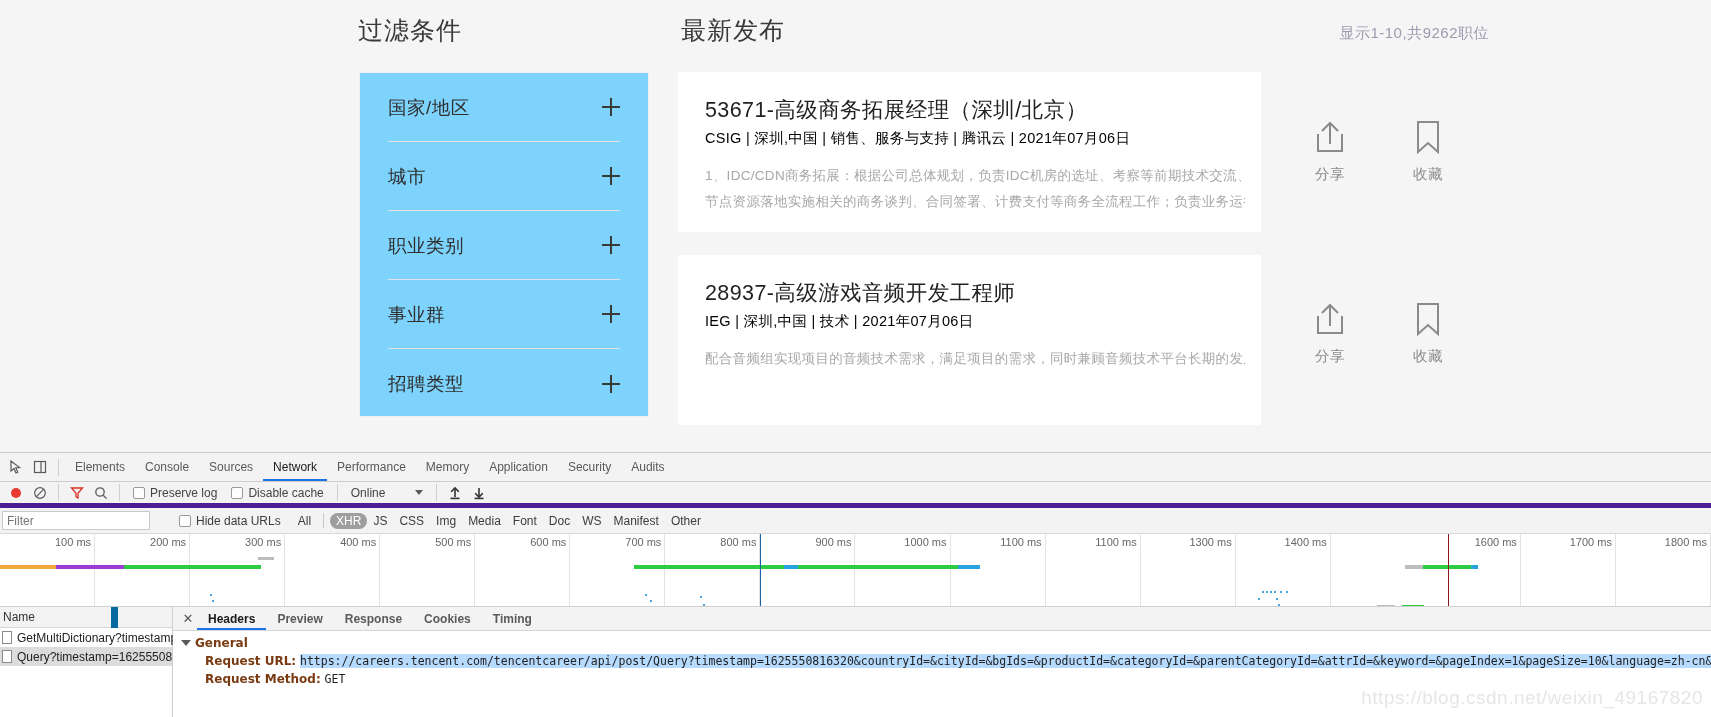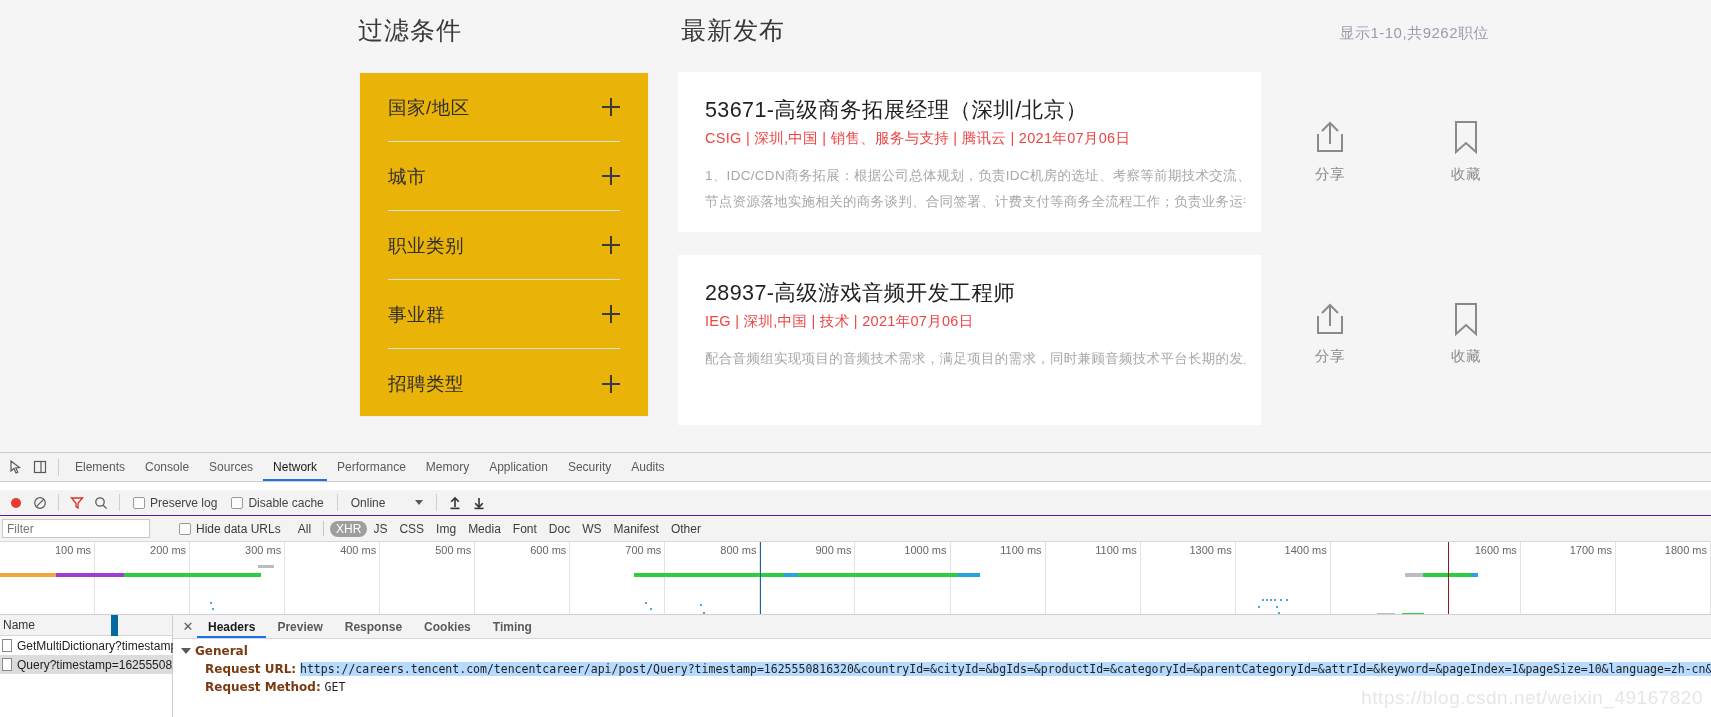--- a/index.html
+++ b/index.html
@@ -12,21 +12,21 @@
 
   
   .site { position: absolute; left: 0; top: 0; width: 1711px; height: 452px; background: #f5f5f5; overflow: hidden; }
   .head-filter { position: absolute; left: 358px; top: 14px; font-size: 25px; color: #3a3a3a; letter-spacing: 1px; }
   .head-latest { position: absolute; left: 681px; top: 14px; font-size: 25px; color: #3a3a3a; letter-spacing: 1px; }
   .head-count  { position: absolute; right: 222px; top: 24px; font-size: 15px; color: #9b9bb0; letter-spacing: .5px; }
 
   
   .filter-panel {
     position: absolute; left: 359px; top: 72px; width: 290px; height: 345px;
-    background: #eab308; border: 1px solid #efefef;
+    background: #7dd3fc; border: 1px solid #efefef;
   }
   .filter-row {
     position: relative; height: 69px; margin: 0 28px;
     display: flex; align-items: center; justify-content: space-between;
     border-bottom: 1px solid #e2e2e2;
   }
   .filter-row:last-child { border-bottom: none; }
   .filter-label { font-size: 18.5px; color: #2f2f2f; letter-spacing: .5px; }
   .plus-icon { width: 18px; height: 18px; position: relative; }
   .plus-icon::before, .plus-icon::after {
@@ -35,25 +35,25 @@
   .plus-icon::before { left: 0; top: 8px; width: 18px; height: 2px; }
   .plus-icon::after  { top: 0; left: 8px; height: 18px; width: 2px; }
 
   
   .job-card {
     position: absolute; left: 678px; width: 583px; background: #fff;
   }
   .job-card.c1 { top: 72px; height: 160px; }
   .job-card.c2 { top: 255px; height: 170px; }
   .job-title { position: absolute; left: 27px; top: 23px; font-size: 21.5px; color: #222; letter-spacing: .4px; white-space: nowrap; }
-  .job-meta  { position: absolute; left: 27px; top: 57px; font-size: 14.5px; color: #ef4444; letter-spacing: .3px; white-space: nowrap; }
+  .job-meta  { position: absolute; left: 27px; top: 57px; font-size: 14.5px; color: #000000; letter-spacing: .3px; white-space: nowrap; }
   .job-desc  { position: absolute; left: 27px; top: 91px; width: 540px; font-size: 13.5px; line-height: 26px; color: #a8a8a8; letter-spacing: .3px; }
   .job-desc div { white-space: nowrap; overflow: hidden; }
 
-  .actions { position: absolute; display: flex; gap: 90px; }
+  .actions { position: absolute; display: flex; gap: 52px; }
   .actions.a1 { left: 1307px; top: 118px; }
   .actions.a2 { left: 1307px; top: 300px; }
   .action { width: 46px; display: flex; flex-direction: column; align-items: center; cursor: pointer; }
   .action .glyph { width: 38px; height: 38px; }
   .action .lbl { margin-top: 9px; font-size: 14.5px; color: #8a8a8a; letter-spacing: .5px; white-space: nowrap; }
 
   
   .devtools {
     position: absolute; left: 0; top: 452px; width: 1711px; height: 265px;
     background: #fff; border-top: 1px solid #cdcdcd;
@@ -67,21 +67,21 @@
   .dt-icobtn { width: 24px; height: 24px; display: flex; align-items: center; justify-content: center; cursor: pointer; }
   .dt-div { width: 1px; height: 17px; background: #cfcfcf; margin: 0 6px; }
   .dt-tab {
     height: 28px; padding: 0 10px; display: flex; align-items: center;
     font-size: 12px; color: #5a5a5a; cursor: pointer;
   }
   .dt-tab.active { color: #1a1a1a; box-shadow: inset 0 -2px 0 #1a73e8; }
 
   .dt-toolbar {
     position: relative; height: 26px; display: flex; align-items: center;
-    border-bottom: 1px solid #4c1d95; background: #f3f3f3; padding-left: 4px; font-size: 12px; color: #444; margin-top: 8px;
+    border-bottom: 5px solid #4c1d95; background: #f3f3f3; padding-left: 4px; font-size: 12px; color: #444;
   }
   .cbx { width: 12px; height: 12px; border: 1px solid #9a9a9a; background: #fdfdfd; border-radius: 2px; display: inline-block; }
   .tb-item { display: flex; align-items: center; gap: 5px; padding: 0 7px; cursor: pointer; white-space: nowrap; }
   .tb-select { display: flex; align-items: center; gap: 30px; padding: 0 7px; cursor: pointer; }
   .caret { width: 0; height: 0; border-left: 4px solid transparent; border-right: 4px solid transparent; border-top: 5px solid #5a5a5a; }
 
   .dt-filterbar {
     position: relative; height: 26px; display: flex; align-items: center;
     border-bottom: 1px solid #d8d8d8; background: #f3f3f3; font-size: 12px; color: #3c3c3c;
   }

